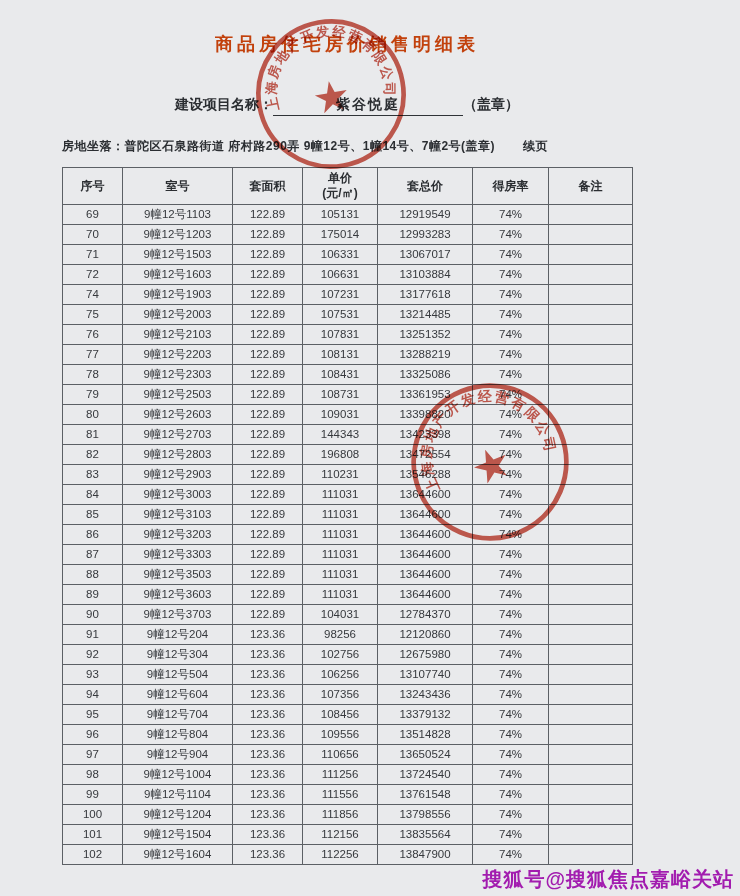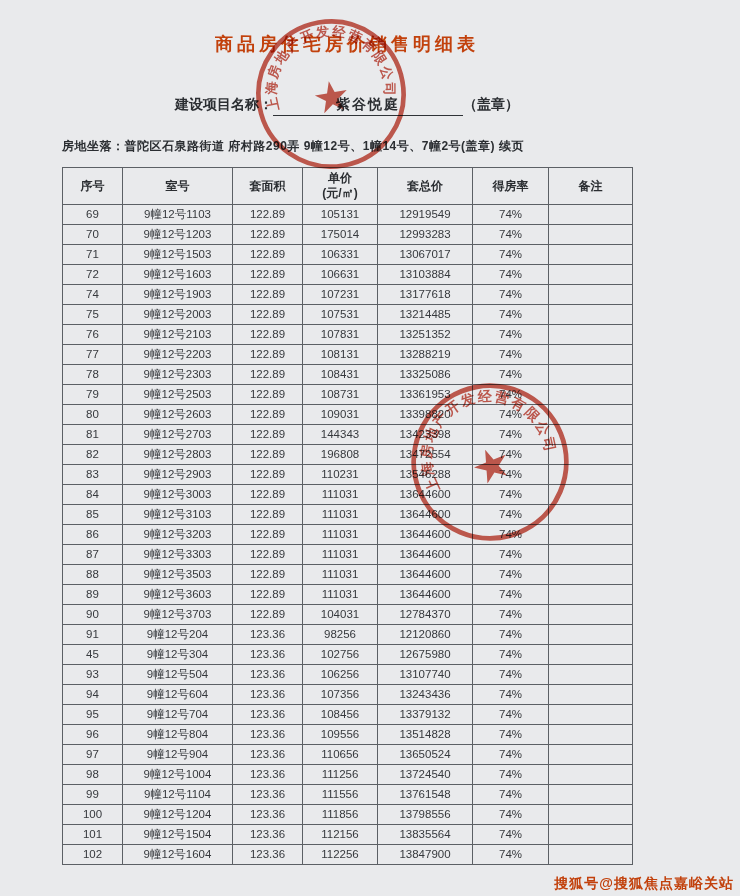--- a/index.html
+++ b/index.html
@@ -17,21 +17,21 @@
   .project-line{
     margin-top:40px;text-align:center;font-size:14px;font-weight:700;color:#2b2e32;
   }
   .underline{
     display:inline-block;min-width:150px;padding:0 20px 1px;
     border-bottom:1.5px solid #2f3337;text-align:center;letter-spacing:2px;font-family:Liberation Serif, serif;
   }
   .location-line{
     margin-top:22px;font-size:12px;font-weight:700;color:#2b2e32;letter-spacing:0.5px;
   }
-  .location-line .continued{margin-left:4px;}
+  .location-line .continued{margin-left:28px;}
   table{
     border-collapse:collapse;table-layout:fixed;width:570px;margin-top:12px;
   }
   th,td{border:1px solid #5c6065;text-align:center;overflow:hidden;}
   th{
     font-size:12px;font-weight:700;padding:3px 0;line-height:1.25;
     white-space:pre-line;color:#2b2e32;height:28px;vertical-align:middle;
   }
   td{font-size:11.5px;padding:2px 0;height:15px;line-height:1.2;color:#36393d;}
   col.c1{width:60px}col.c2{width:110px}col.c3{width:70px}col.c4{width:75px}
@@ -40,22 +40,22 @@
     position:absolute;color:#c23b2c;opacity:.82;mix-blend-mode:multiply;
     pointer-events:none;z-index:5;
   }
   .seal circle{stroke:#c23b2c;}
   .seal text{fill:#c23b2c;}
   .seal .ring-text{font-size:17px;letter-spacing:2.5px;font-weight:700;}
   .seal .star{font-size:54px;text-anchor:middle;}
   .seal-top{left:253px;top:16px;width:156px;height:156px;transform:rotate(-10deg);}
   .seal-mid{left:408px;top:380px;width:164px;height:164px;transform:rotate(-22deg);}
   .watermark{
-    position:absolute;right:6px;bottom:3px;font-size:14px;font-weight:700;
-    color:#c2410c;letter-spacing:1px;
+    position:absolute;right:6px;bottom:3px;font-size:20px;font-weight:700;
+    color:#a21caf;letter-spacing:1px;
   }
 </style>
 </head>
 <body>
 
 <div class="content">
 
   <h1 class="title">商品房住宅房价销售明细表</h1>
 
   <div class="project-line">
@@ -281,21 +281,21 @@
         <tr>
           <td>91</td>
           <td>9幢12号204</td>
           <td>123.36</td>
           <td>98256</td>
           <td>12120860</td>
           <td>74%</td>
           <td></td>
         </tr>
         <tr>
-          <td>45</td>
+          <td>92</td>
           <td>9幢12号304</td>
           <td>123.36</td>
           <td>102756</td>
           <td>12675980</td>
           <td>74%</td>
           <td></td>
         </tr>
         <tr>
           <td>93</td>
           <td>9幢12号504</td>

